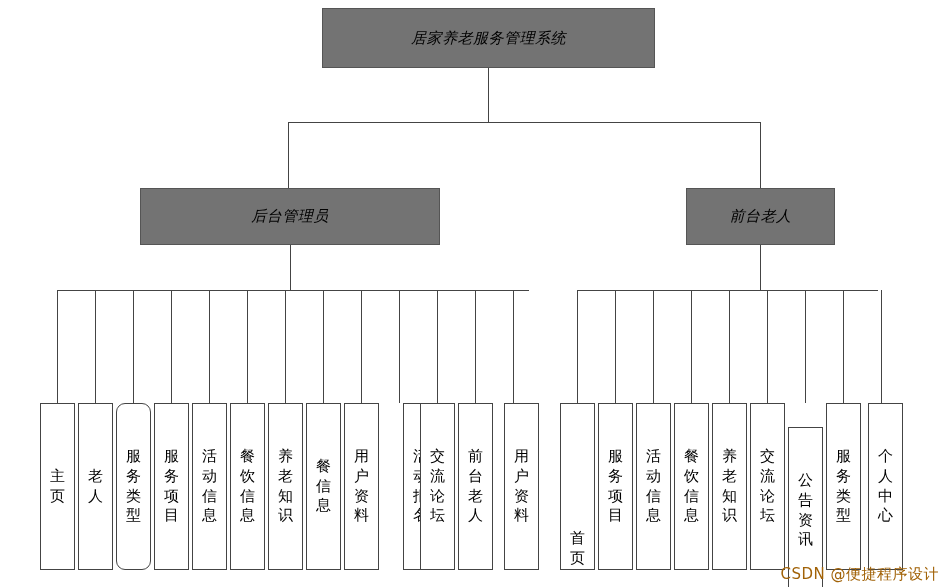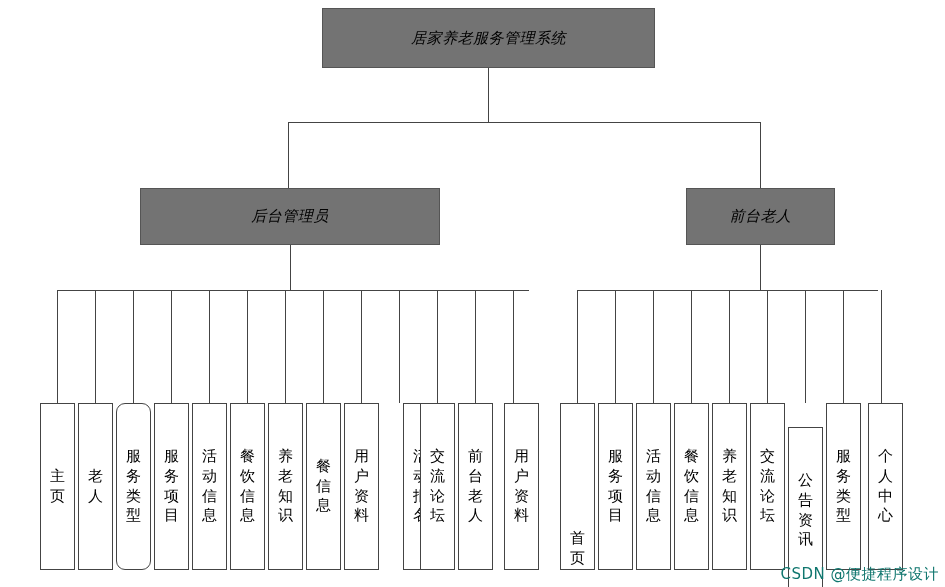--- a/index.html
+++ b/index.html
@@ -93,21 +93,21 @@
   }
   .line-v { width: 1px; }
   .line-h { height: 1px; }
 
   
   #watermark {
     position: absolute;
     right: 6px;
     bottom: 3px;
     font-size: 15px;
-    color: #0f766e;
+    color: #a16207;
     letter-spacing: 0.5px;
     white-space: nowrap;
     z-index: 5;
   }
 </style>
 </head>
 <body>
 
 <div id="diagram">
 

